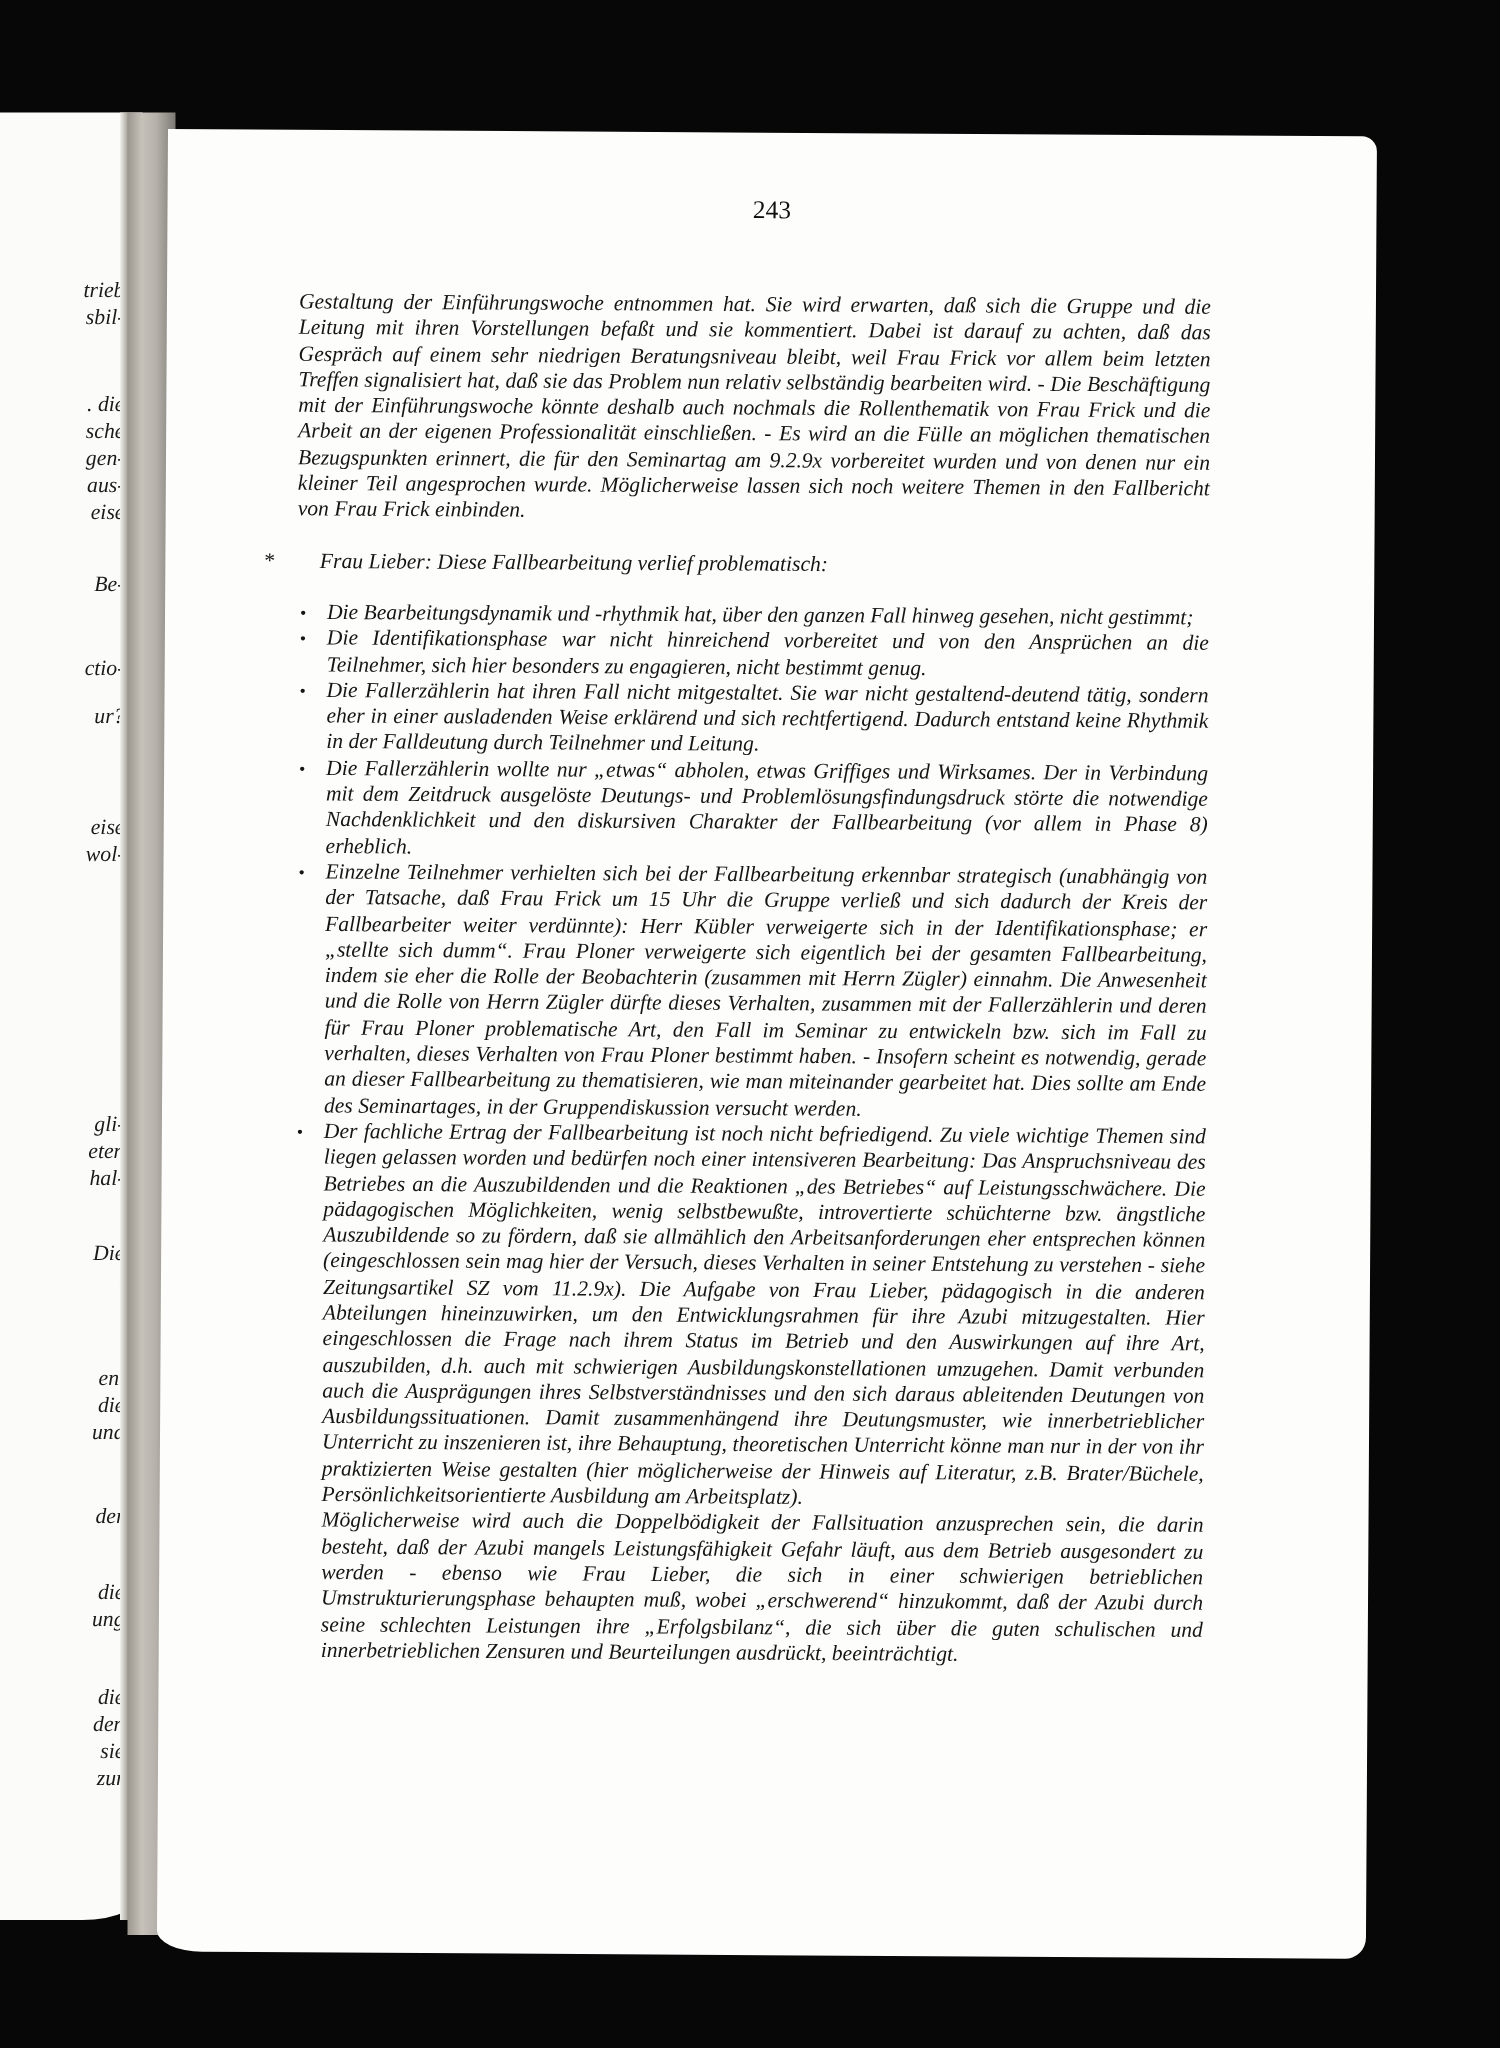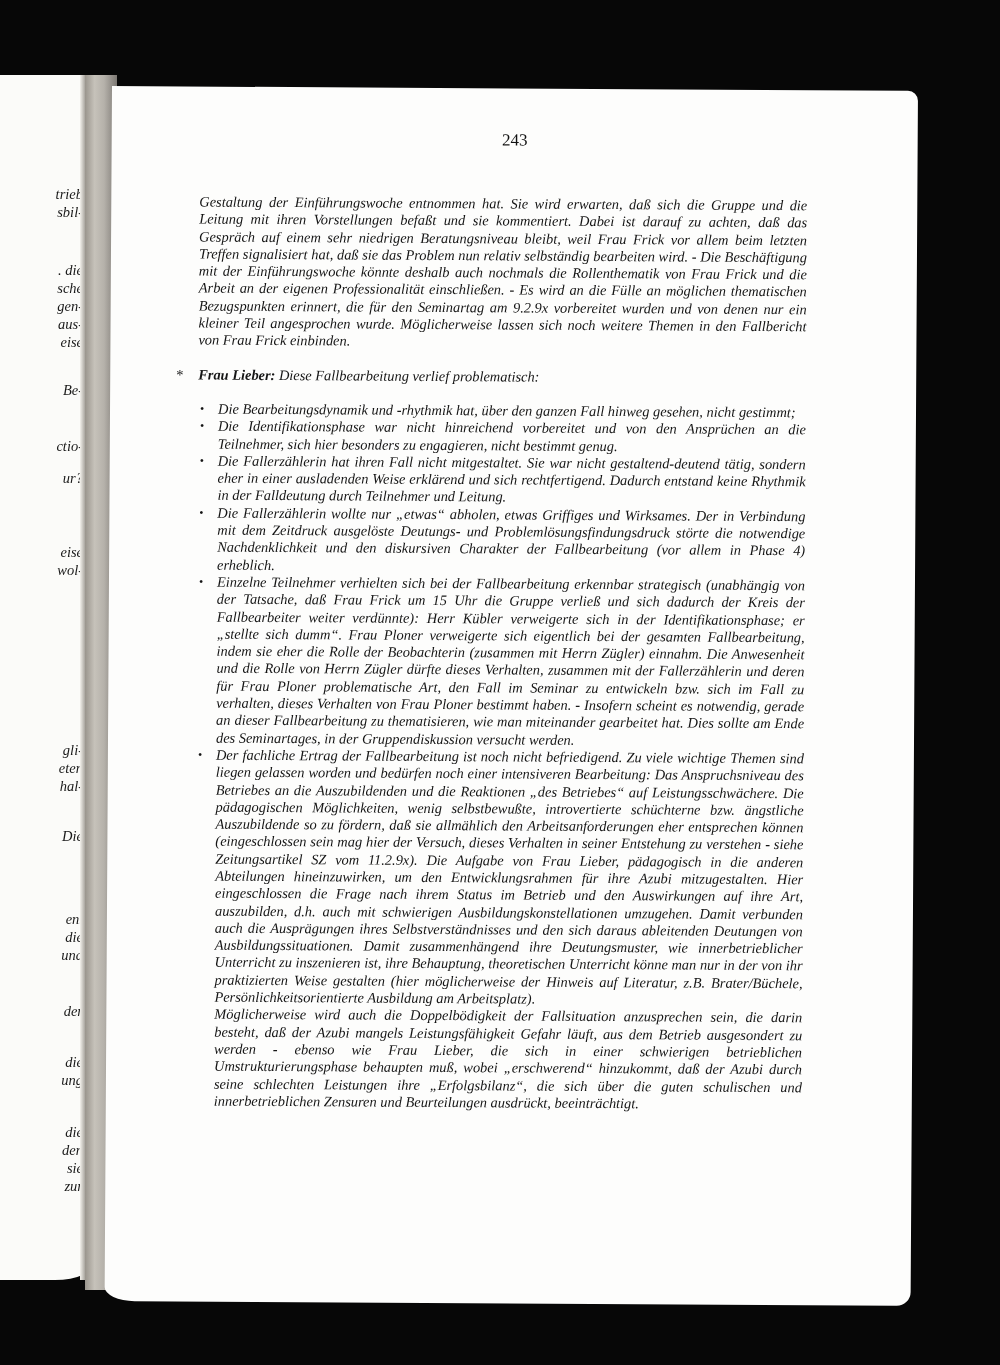--- a/index.html
+++ b/index.html
@@ -42,21 +42,21 @@
   }
   .body-text {
     position:absolute; left:88px; top:107px; width:608px;
     font-style:italic; font-size:14.4px; line-height:17.3px; color:#151515;
     text-align:justify; hyphens:manual;
   }
   .body-text p { margin:0; }
   .intro { margin-bottom:17px !important; }
   .case-head { position:relative; margin-left:-20px !important; padding-left:20px; margin-bottom:17px !important; }
   .star { position:absolute; left:-2px; top:0; font-style:normal; }
-  .case-head .name { font-weight:bold; }
+  .case-head .name { font-weight:normal;margin-left:15px; }
   ul.bullets { list-style:none; margin:0; padding:0 0 0 20px; }
   ul.bullets li { position:relative; margin:0; }
   ul.bullets li .dot { position:absolute; left:-18px; top:0; font-style:normal; font-size:12px; }
   .cont { padding-left:20px; }
 </style>
 </head>
 <body>
 
 <div class="left-page">
   <div class="left-frags" id="left-frags">
@@ -100,19 +100,19 @@
 
     <p class="case-head">
       <span class="star">*</span>
       <span class="name">Frau Lieber:</span><span> Diese Fallbearbeitung verlief problematisch:</span>
     </p>
 
     <ul class="bullets">
       <li><span class="dot">•</span><span>Die Bearbeitungsdynamik und -rhythmik hat, über den ganzen Fall hinweg gesehen, nicht gestimmt;</span></li>
       <li><span class="dot">•</span><span>Die Identifikationsphase war nicht hinreichend vorbereitet und von den Ansprüchen an die Teilnehmer, sich hier besonders zu engagieren, nicht bestimmt genug.</span></li>
       <li><span class="dot">•</span><span>Die Fallerzählerin hat ihren Fall nicht mitgestaltet. Sie war nicht gestaltend-deutend tätig, sondern eher in einer ausladenden Weise erklärend und sich rechtfertigend. Dadurch entstand keine Rhythmik in der Falldeutung durch Teilnehmer und Leitung.</span></li>
-      <li><span class="dot">•</span><span>Die Fallerzählerin wollte nur „etwas“ abholen, etwas Griffiges und Wirksames. Der in Verbindung mit dem Zeitdruck ausgelöste Deutungs- und Problemlösungsfindungsdruck störte die notwendige Nachdenklichkeit und den diskursiven Charakter der Fallbearbeitung (vor allem in Phase 4) erheblich.</span></li>
+      <li><span class="dot">•</span><span>Die Fallerzählerin wollte nur „etwas“ abholen, etwas Griffiges und Wirksames. Der in Verbindung mit dem Zeitdruck ausgelöste Deutungs- und Problemlösungsfindungsdruck störte die notwendige Nachdenklichkeit und den diskursiven Charakter der Fallbearbeitung (vor allem in Phase 8) erheblich.</span></li>
       <li><span class="dot">•</span><span>Einzelne Teilnehmer verhielten sich bei der Fallbearbeitung erkennbar strategisch (unabhängig von der Tatsache, daß Frau Frick um 15 Uhr die Gruppe verließ und sich dadurch der Kreis der Fallbearbeiter weiter verdünnte): Herr Kübler verweigerte sich in der Identifikationsphase; er „stellte sich dumm“. Frau Ploner verweigerte sich eigentlich bei der gesamten Fallbearbeitung, indem sie eher die Rolle der Beobachterin (zusammen mit Herrn Zügler) einnahm. Die Anwesenheit und die Rolle von Herrn Zügler dürfte dieses Verhalten, zusammen mit der Fallerzählerin und deren für Frau Ploner problematische Art, den Fall im Seminar zu entwickeln bzw. sich im Fall zu verhalten, dieses Verhalten von Frau Ploner bestimmt haben. - Insofern scheint es notwendig, gerade an dieser Fallbearbeitung zu thematisieren, wie man miteinander gearbeitet hat. Dies sollte am Ende des Seminartages, in der Gruppendiskussion versucht werden.</span></li>
       <li><span class="dot">•</span><span>Der fachliche Ertrag der Fallbearbeitung ist noch nicht befriedigend. Zu viele wichtige Themen sind liegen gelassen worden und bedürfen noch einer intensiveren Bearbeitung: Das Anspruchsniveau des Betriebes an die Auszubildenden und die Reaktionen „des Betriebes“ auf Leistungsschwächere. Die pädagogischen Möglichkeiten, wenig selbstbewußte, introvertierte schüchterne bzw. ängstliche Auszubildende so zu fördern, daß sie allmählich den Arbeitsanforderungen eher entsprechen können (eingeschlossen sein mag hier der Versuch, dieses Verhalten in seiner Entstehung zu verstehen - siehe Zeitungsartikel SZ vom 11.2.9x). Die Aufgabe von Frau Lieber, pädagogisch in die anderen Abteilungen hineinzuwirken, um den Entwicklungsrahmen für ihre Azubi mitzugestalten. Hier eingeschlossen die Frage nach ihrem Status im Betrieb und den Auswirkungen auf ihre Art, auszubilden, d.h. auch mit schwierigen Ausbildungskonstellationen umzugehen. Damit verbunden auch die Ausprägungen ihres Selbstverständnisses und den sich daraus ableitenden Deutungen von Ausbildungssituationen. Damit zusammenhängend ihre Deutungsmuster, wie innerbetrieblicher Unterricht zu inszenieren ist, ihre Behauptung, theoretischen Unterricht könne man nur in der von ihr praktizierten Weise gestalten (hier möglicherweise der Hinweis auf Literatur, z.B. Brater/Büchele, Persönlichkeitsorientierte Ausbildung am Arbeitsplatz).</span></li>
     </ul>
     <p class="cont">Möglicherweise wird auch die Doppelbödigkeit der Fallsituation anzusprechen sein, die darin besteht, daß der Azubi mangels Leistungsfähigkeit Gefahr läuft, aus dem Betrieb ausgesondert zu werden - ebenso wie Frau Lieber, die sich in einer schwierigen betrieblichen Umstrukturierungsphase behaupten muß, wobei „erschwerend“ hinzukommt, daß der Azubi durch seine schlechten Leistungen ihre „Erfolgsbilanz“, die sich über die guten schulischen und innerbetrieblichen Zensuren und Beurteilungen ausdrückt, beeinträchtigt.</p>
   </div>
 </div>
 
 </body></html>

